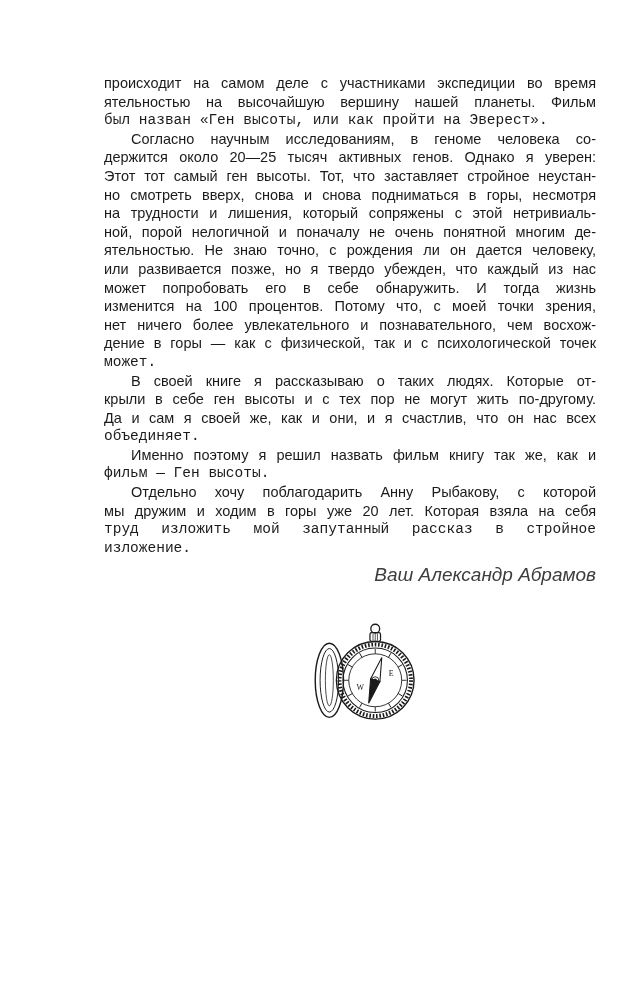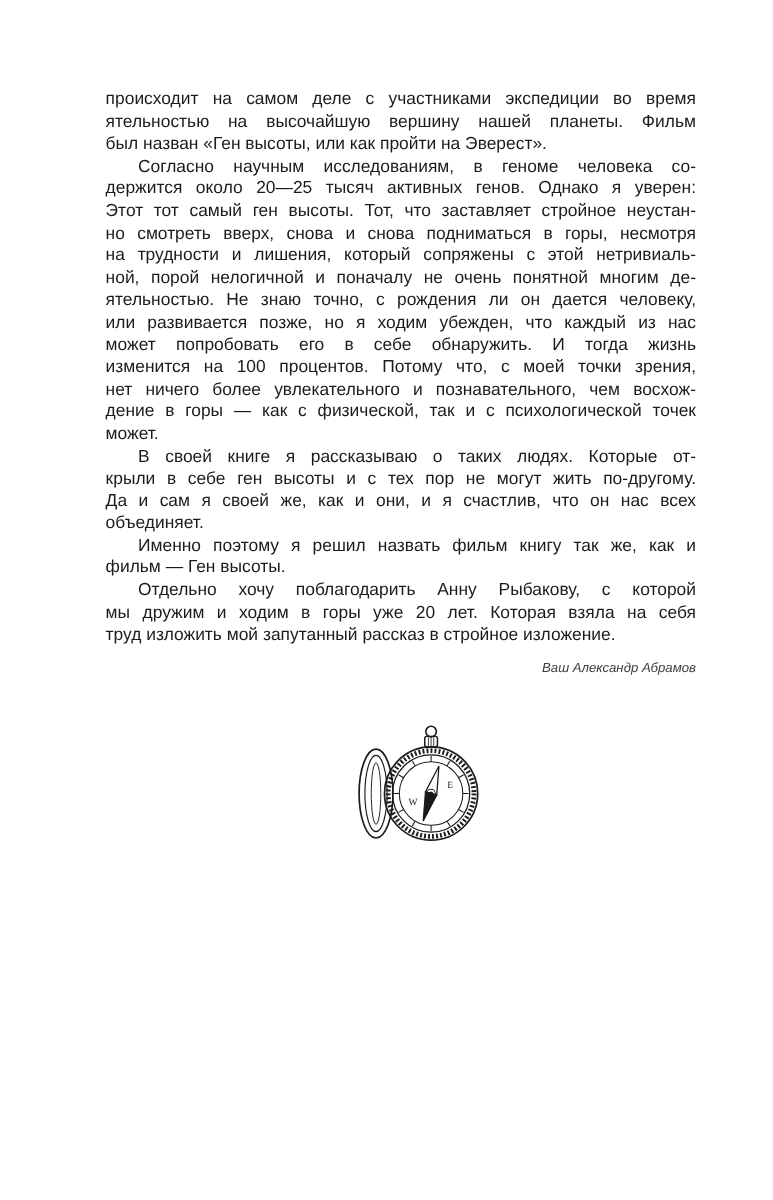--- a/index.html
+++ b/index.html
@@ -11,43 +11,44 @@
     position: relative;
     width: 644px;
     height: 1000px;
     background: #ffffff;
     overflow: hidden;
     font-family: "Liberation Sans", "DejaVu Sans", sans-serif;
     color: #1b1b1b;
   }
   .text-block {
     position: absolute;
-    left: 88px;
+    left: 104px;
     top: 74px;
     width: 492px;
     font-size: 14.5px;
     line-height: 18.6px;
   }
   .para { margin: 0; }
   .line {
     text-align: justify;
     text-align-last: justify;
     white-space: normal;
   }
   .line.last {
     text-align-last: left;
+    font-family: Liberation Mono, monospace;
   }
   .para.indent .line.first {
     text-indent: 27px;
   }
   .signature {
     margin-top: 9px;
     text-align: right;
     font-style: italic;
-    font-size: 11px;
+    font-size: 19px;
     color: #3d3d3d;
   }
   .illustration-wrap {
     margin-top: 37px;
     text-align: center;
   }
   .illustration-wrap svg {
     display: inline-block;
     transform: translateX(12px);
   }
@@ -75,21 +76,21 @@
           <div class="line last">был назван «Ген высоты, или как пройти на Эверест».</div>
         </div>
         <div class="para indent">
           <div class="line first">Согласно научным исследованиям, в геноме человека со-</div>
           <div class="line">держится около 20—25 тысяч активных генов. Однако я уверен:</div>
           <div class="line">Этот тот самый ген высоты. Тот, что заставляет стройное неустан-</div>
           <div class="line">но смотреть вверх, снова и снова подниматься в горы, несмотря</div>
           <div class="line">на трудности и лишения, который сопряжены с этой нетривиаль-</div>
           <div class="line">ной, порой нелогичной и поначалу не очень понятной многим де-</div>
           <div class="line">ятельностью. Не знаю точно, с рождения ли он дается человеку,</div>
-          <div class="line">или развивается позже, но я ходим убежден, что каждый из нас</div>
+          <div class="line">или развивается позже, но я твердо убежден, что каждый из нас</div>
           <div class="line">может попробовать его в себе обнаружить. И тогда жизнь</div>
           <div class="line">изменится на 100 процентов. Потому что, с моей точки зрения,</div>
           <div class="line">нет ничего более увлекательного и познавательного, чем восхож-</div>
           <div class="line">дение в горы — как с физической, так и с психологической точек</div>
           <div class="line last">может.</div>
         </div>
         <div class="para indent">
           <div class="line first">В своей книге я рассказываю о таких людях. Которые от-</div>
           <div class="line">крыли в себе ген высоты и с тех пор не могут жить по-другому.</div>
           <div class="line">Да и сам я своей же, как и они, и я счастлив, что он нас всех</div>

